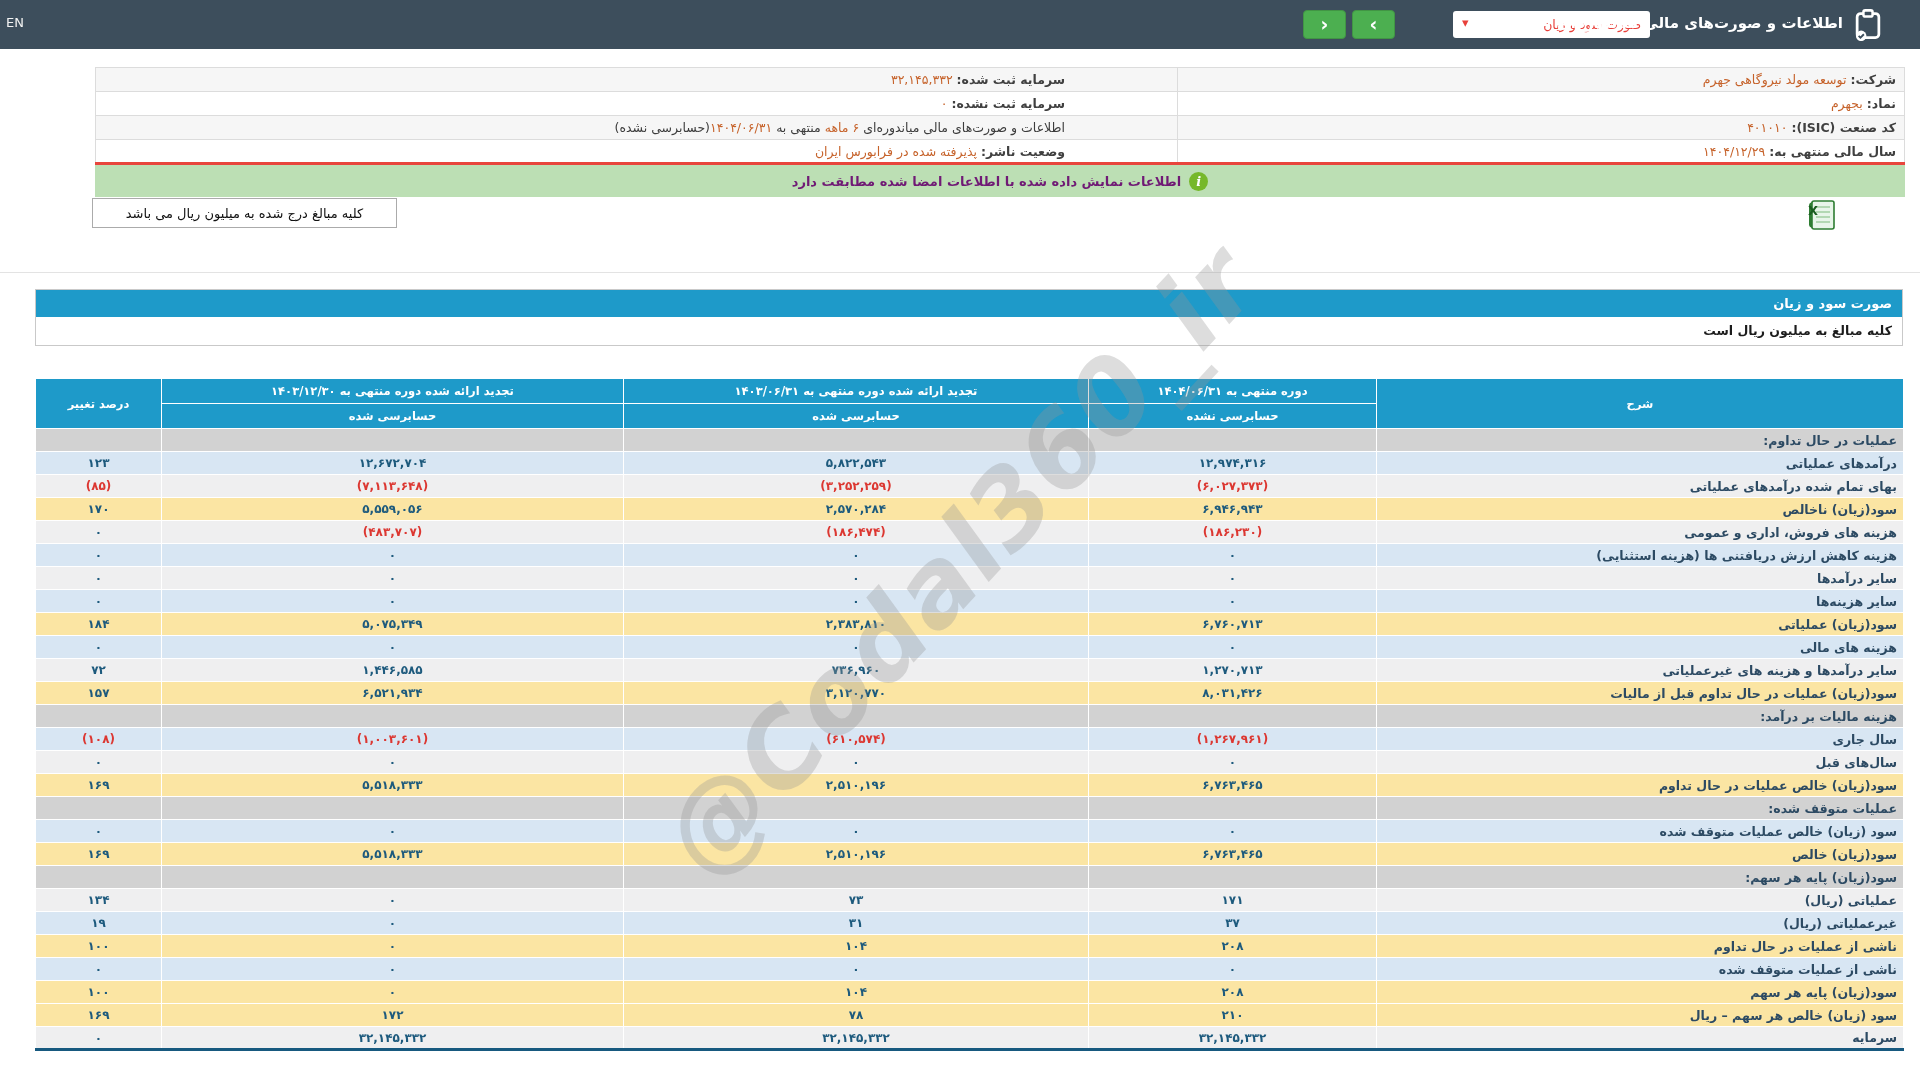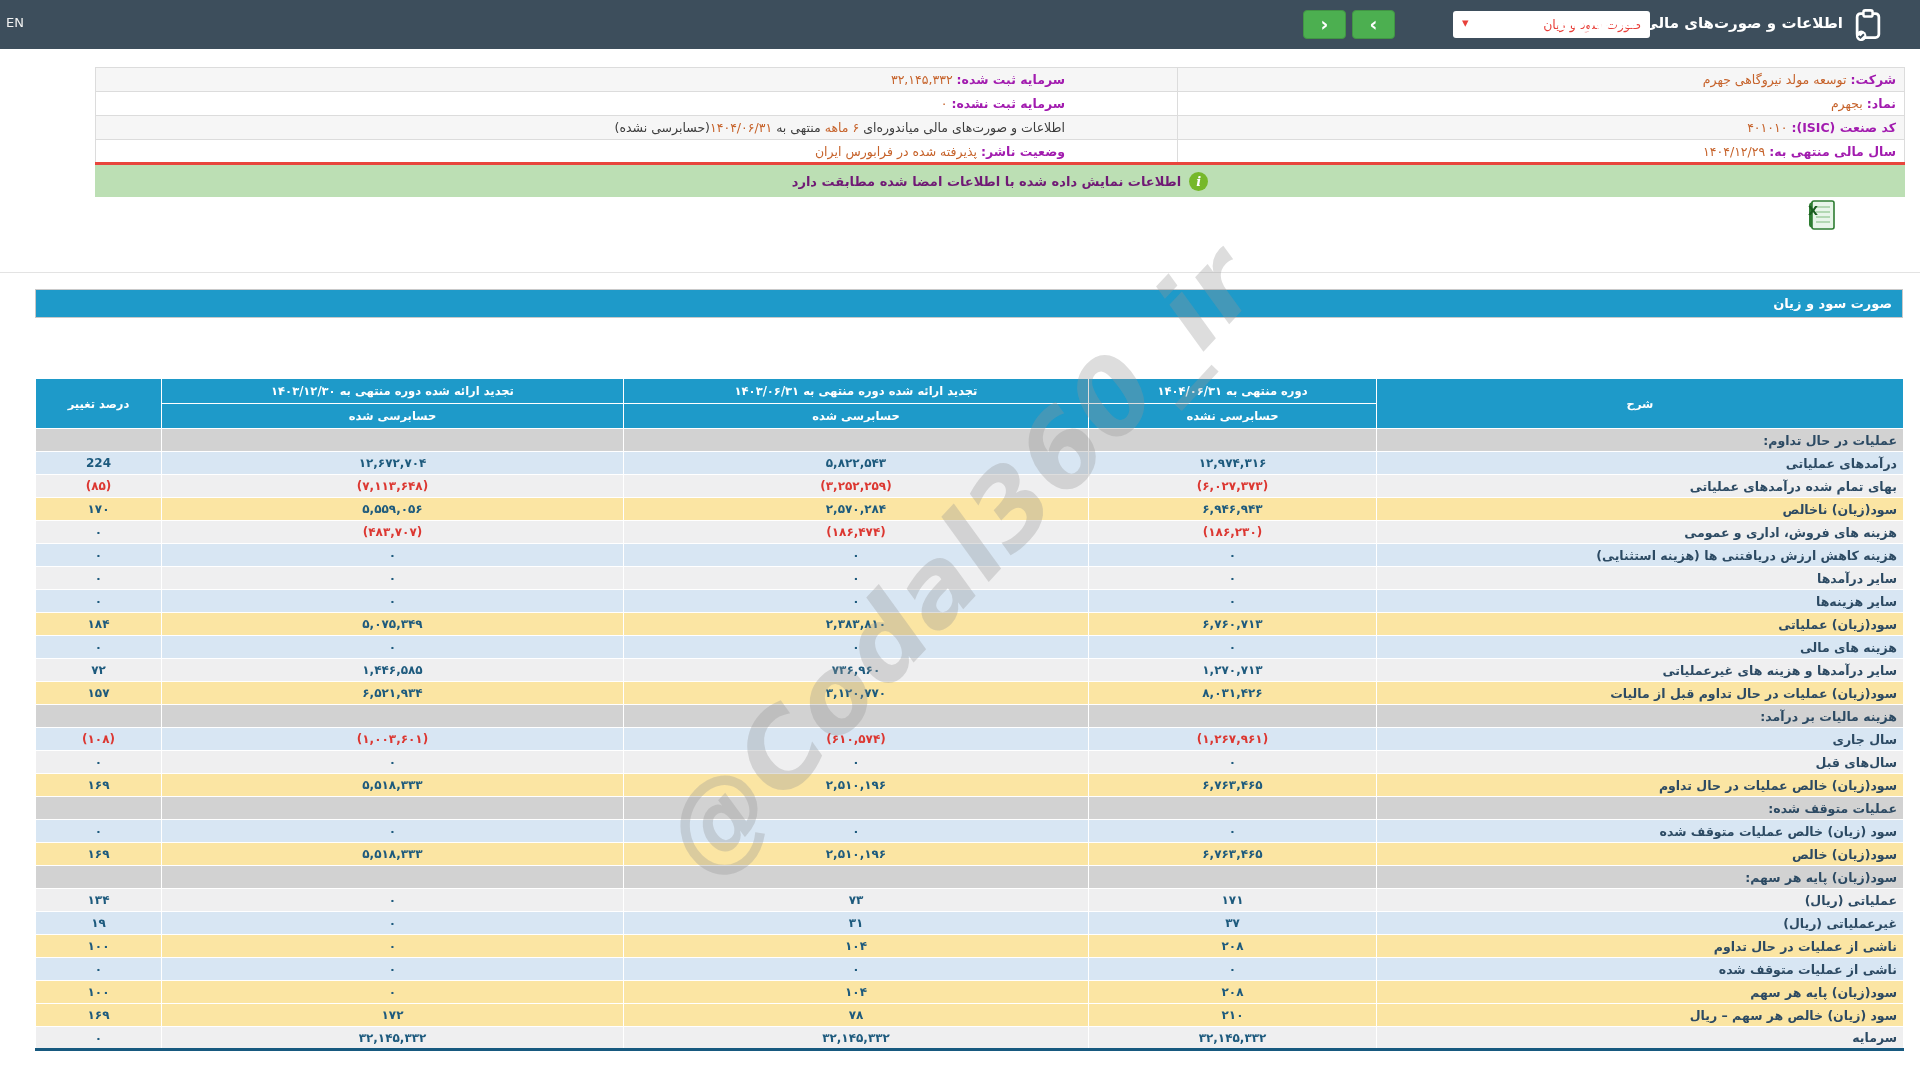--- a/index.html
+++ b/index.html
@@ -23,21 +23,21 @@
   .clip-icon { position:absolute; left:1853px; top:9px; }
 
   
   .info-table { position:absolute; left:95px; top:67px; width:1810px; border-collapse:collapse;
                 font-size:12.5px; }
   .info-table td { border:1px solid #dcdcdc; height:24px; vertical-align:middle; text-align:right; }
   .info-table tr:nth-child(odd)  td { background:#f6f6f6; }
   .info-table tr:nth-child(even) td { background:#ffffff; }
   .cell-r { width:727px; padding-left:6px; padding-right:8px; }
   .cell-l { padding-right:112px; }
-  .info-label { color:#a21caf; font-weight:bold; }
+  .info-label { color:#404040; font-weight:bold; }
   .info-value { color:#c6622a; }
   .info-plain { color:#3c3c3c; }
 
   
   .banner { position:absolute; left:95px; top:162px; width:1810px; height:35px; background:#bcdfb4;
             border-top:3px solid #e8453c; display:flex; align-items:center; justify-content:center; gap:8px; }
   .banner-text { color:#701a75; font-size:13px; font-weight:bold; }
   .info-circle { width:19px; height:19px; border-radius:50%; background:#76b82a; color:#fff;
                  font-family:"DejaVu Serif", serif; font-style:italic; font-weight:bold; font-size:13px;
                  display:flex; align-items:center; justify-content:center; }
@@ -147,34 +147,36 @@
       </td>
     </tr>
   </tbody>
     </table>
 
   <div class="banner">
     <span class="info-circle">i</span>
     <span class="banner-text">اطلاعات نمایش داده شده با اطلاعات امضا شده مطابقت دارد</span>
   </div>
 
+  <div class="unit-btn">کلیه مبالغ درج شده به میلیون ریال می باشد</div>
   <svg class="excel-btn" width="36" height="36" viewBox="0 0 36 36">
     <path d="M8 5 q-3 1 -3 3 v20 q0 2 3 3 z" fill="#2e7d32"></path>
     <rect x="8" y="4" width="22" height="28" rx="2" fill="#e8f5e9" stroke="#2e7d32" stroke-width="1.6"></rect>
     <line x1="12" y1="10" x2="26" y2="10" stroke="#9ccc9c" stroke-width="1.4"></line>
     <line x1="12" y1="15" x2="26" y2="15" stroke="#9ccc9c" stroke-width="1.4"></line>
     <line x1="12" y1="20" x2="26" y2="20" stroke="#9ccc9c" stroke-width="1.4"></line>
     <line x1="12" y1="25" x2="26" y2="25" stroke="#9ccc9c" stroke-width="1.4"></line>
     <text x="14" y="18" font-size="13" font-weight="bold" fill="#1b5e20" font-family="DejaVu Sans">X</text>
   </svg>
 
   <div class="page-divider"></div>
 
   <div class="statement-head">
     <div class="s-title">صورت سود و زیان</div>
+    <div class="s-note">کلیه مبالغ به میلیون ریال است</div>
   </div>
 
   <table class="main-table">
     <colgroup>
       <col style="width:527px">
         <col style="width:288px">
         <col style="width:465px">
       <col style="width:462px">
         <col style="width:126px">
     </colgroup>
@@ -199,21 +201,21 @@
       <td class="c-num"></td>
       <td class="c-num"></td>
       <td class="c-num c-pct"></td>
     </tr>
 
     <tr class="tone-blue">
       <td class="c-label">درآمدهای عملیاتی</td>
       <td class="c-num">۱۲,۹۷۴,۳۱۶</td>
       <td class="c-num">۵,۸۲۲,۵۴۳</td>
       <td class="c-num">۱۲,۶۷۲,۷۰۴</td>
-      <td class="c-num c-pct">224</td>
+      <td class="c-num c-pct">۱۲۳</td>
     </tr>
 
     <tr class="tone-white">
       <td class="c-label">بهای تمام شده درآمدهای عملیاتی</td>
       <td class="c-num neg">(۶,۰۲۷,۳۷۳)</td>
       <td class="c-num neg">(۳,۲۵۲,۲۵۹)</td>
       <td class="c-num neg">(۷,۱۱۳,۶۴۸)</td>
       <td class="c-num c-pct neg">(۸۵)</td>
     </tr>
 

